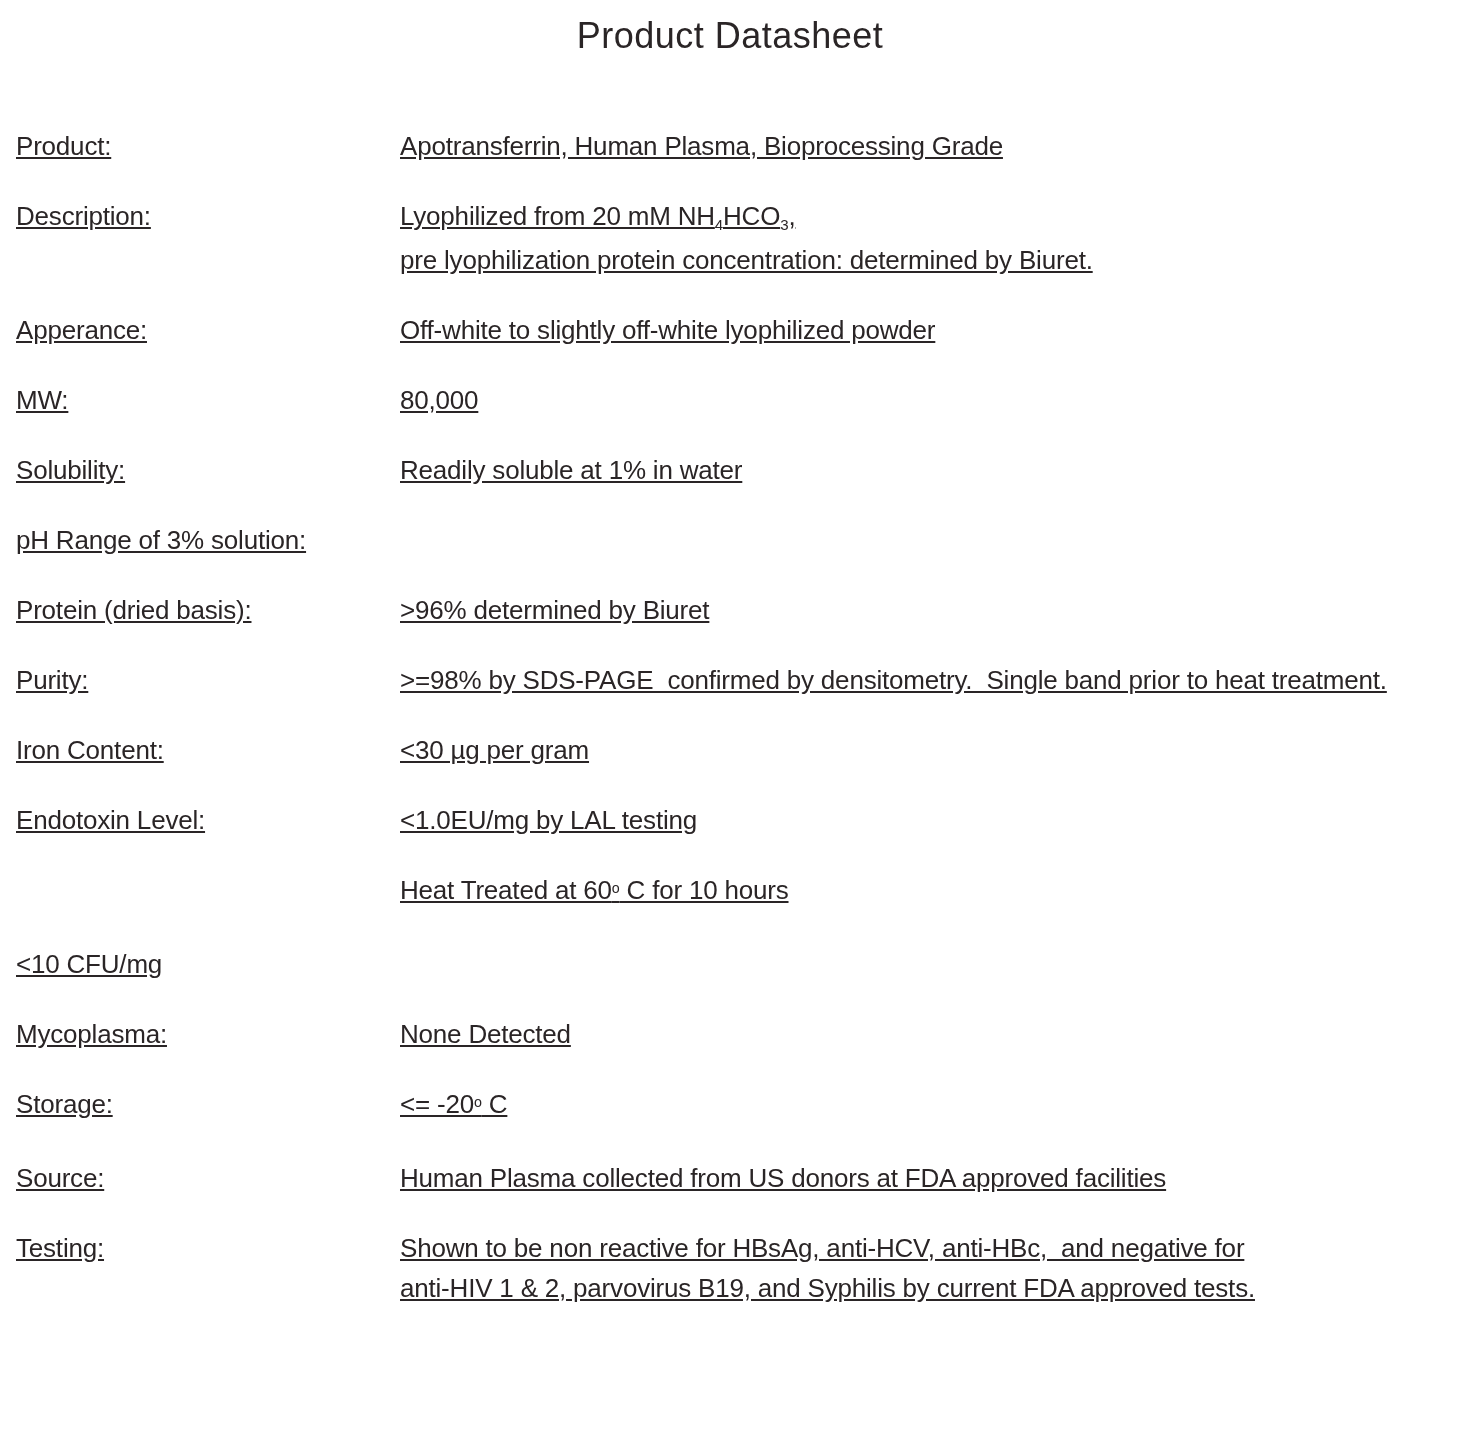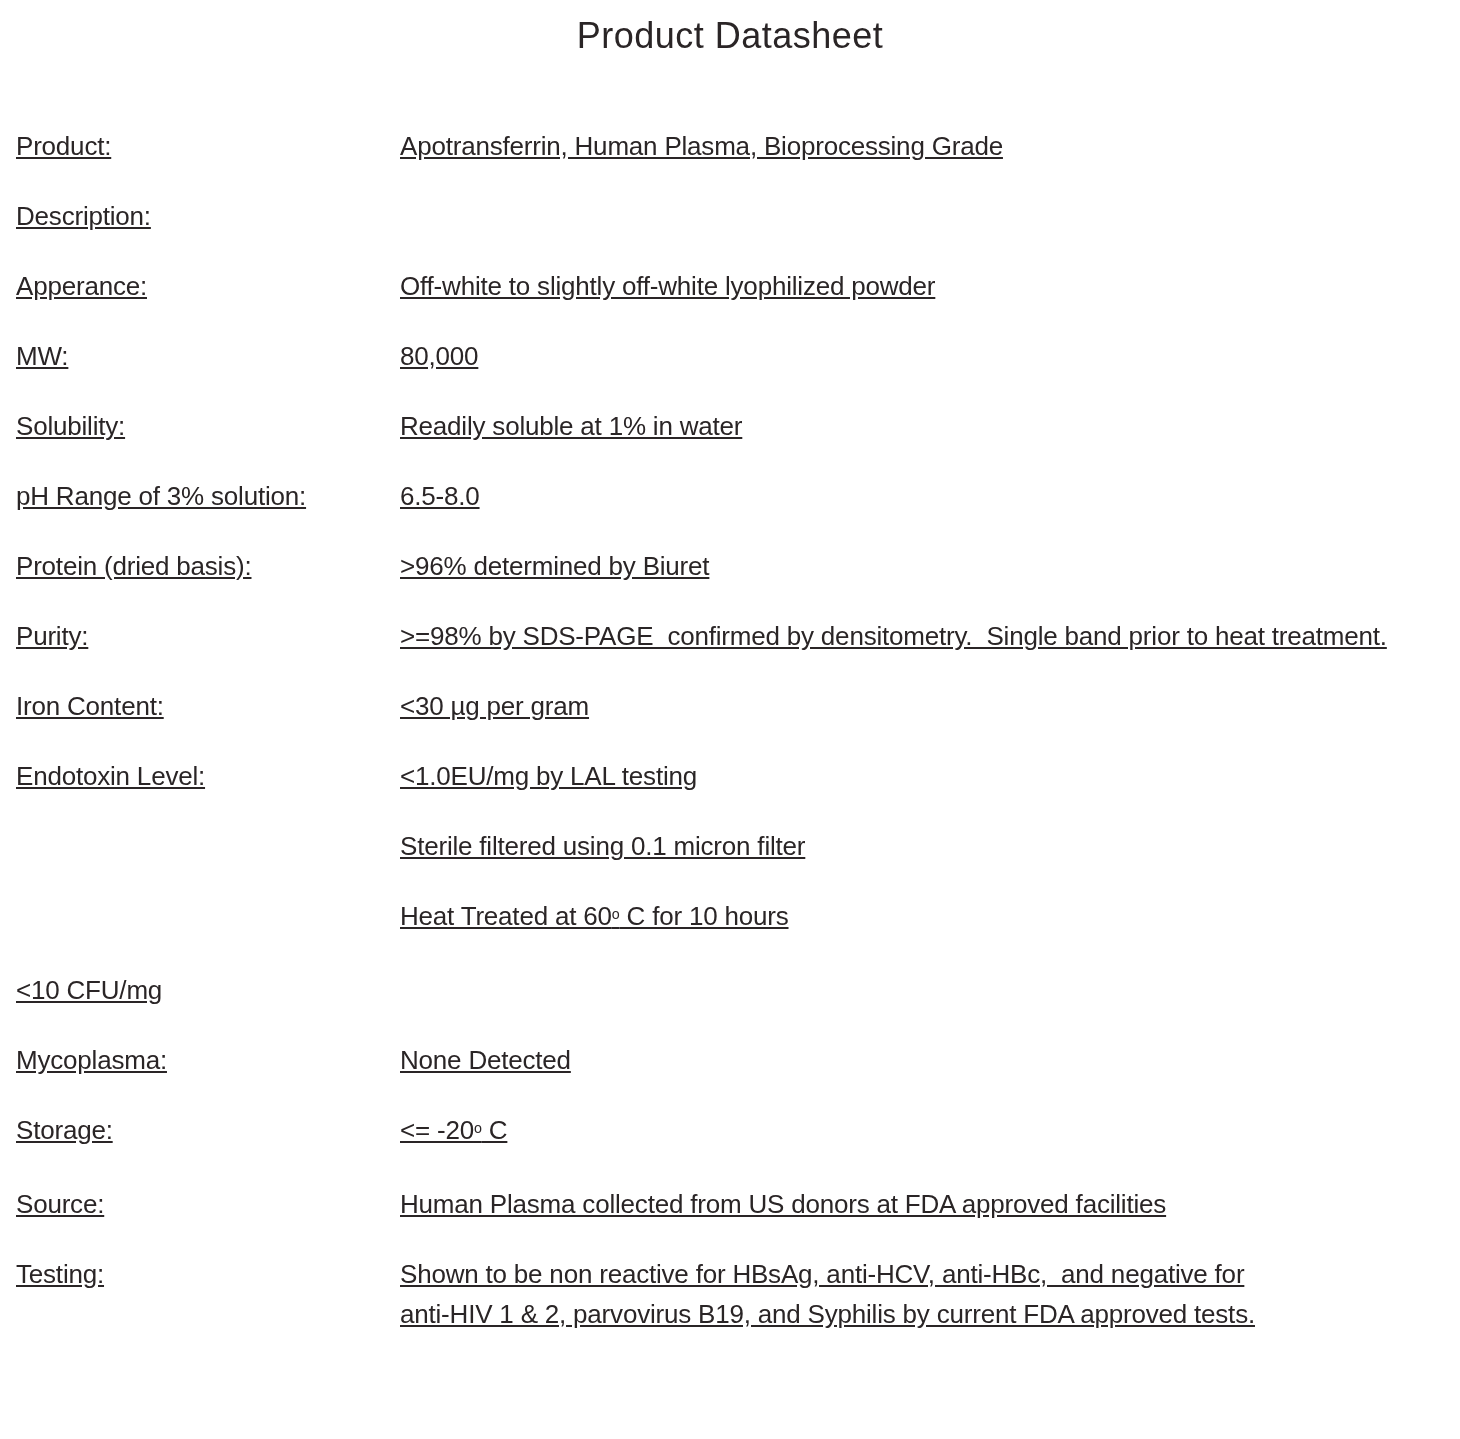--- a/index.html
+++ b/index.html
@@ -67,40 +67,43 @@
   <h1 class="doc-title">Product Datasheet</h1>
 
   <div class="row">
     <div class="label">Product:</div>
     <div class="value vline">Apotransferrin, Human Plasma, Bioprocessing Grade</div>
   </div>
 
 
   <div class="row">
     <div class="label">Description:</div>
+    <div class="value">
+      <div class="vline"><span>Lyophilized from 20 mM NH</span><span class="sub">4</span><span>HCO</span><span class="sub">3</span><span>,</span></div>
+      <div class="vline">pre lyophilization protein concentration: determined by Biuret.</div>
+    </div>
   </div>
 
   <div class="row">
     <div class="label">Apperance:</div>
     <div class="value vline">Off-white to slightly off-white lyophilized powder</div>
   </div>
 
   <div class="row">
     <div class="label">MW:</div>
     <div class="value vline">80,000</div>
   </div>
 
   <div class="row">
     <div class="label">Solubility:</div>
     <div class="value vline">Readily soluble at 1% in water</div>
   </div>
 
   <div class="row">
     <div class="label">pH Range of 3% solution:</div>
-    <div class="value vline">6.5-8.0</div>
   </div>
 
   <div class="row">
     <div class="label">Protein (dried basis):</div>
     <div class="value vline">&gt;96% determined by Biuret</div>
   </div>
 
   <div class="row">
     <div class="label">Purity:</div>
     <div class="value vline">&gt;=98% by SDS-PAGE  confirmed by densitometry.  Single band prior to heat treatment.</div>
@@ -109,24 +112,20 @@
   <div class="row">
     <div class="label">Iron Content:</div>
     <div class="value vline">&lt;30 µg per gram</div>
   </div>
 
   <div class="row">
     <div class="label">Endotoxin Level:</div>
     <div class="value vline">&lt;1.0EU/mg by LAL testing</div>
   </div>
 
-  <div class="row">
-    <div class="label"></div>
-    <div class="value vline">Sterile filtered using 0.1 micron filter</div>
-  </div>
 
   <div class="row">
     <div class="label"></div>
     <div class="value vline"><span>Heat Treated at 60</span><span class="sup">o</span><span> C for 10 hours</span></div>
   </div>
 
   <div class="row">
     <div class="value vline">&lt;10 CFU/mg</div>
   </div>
 

